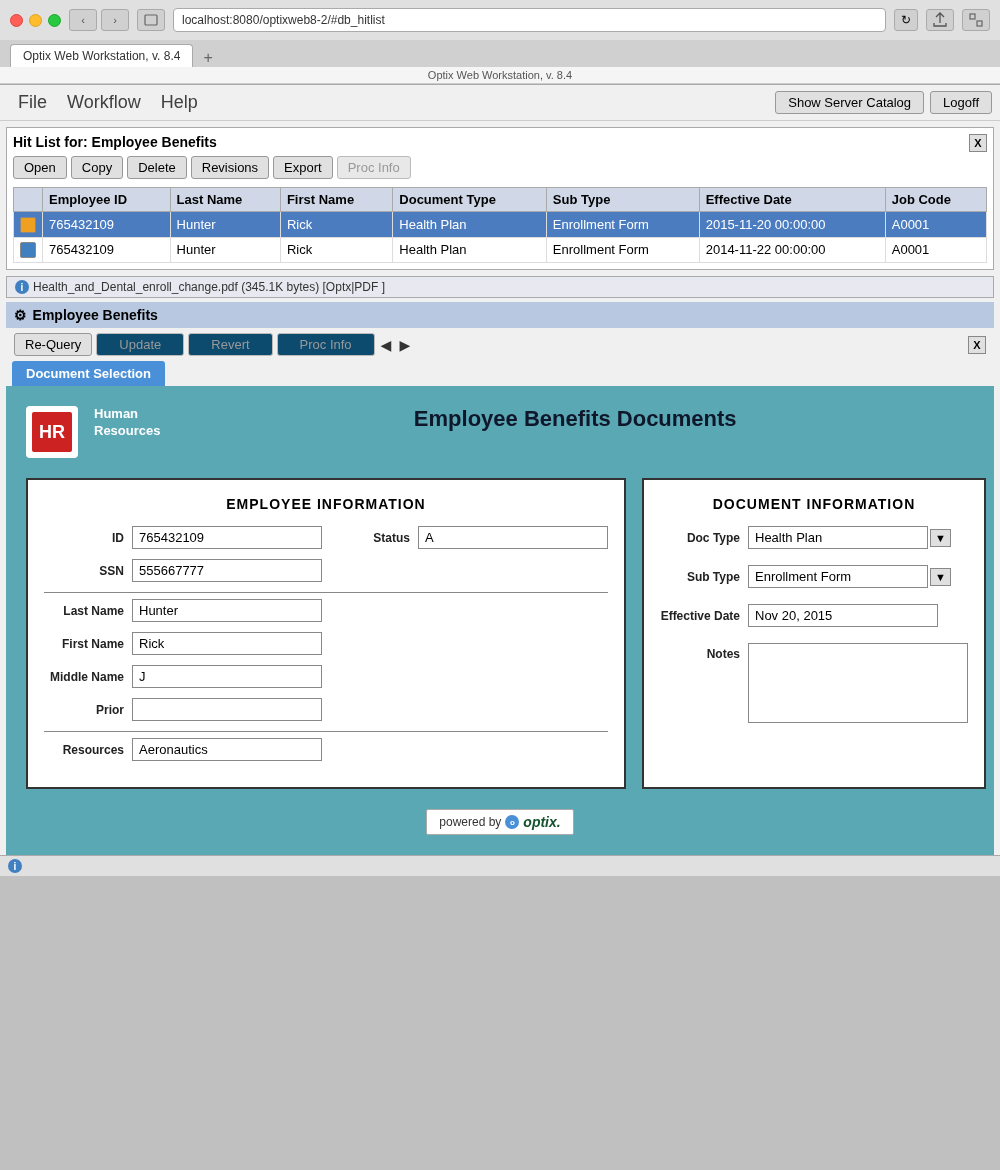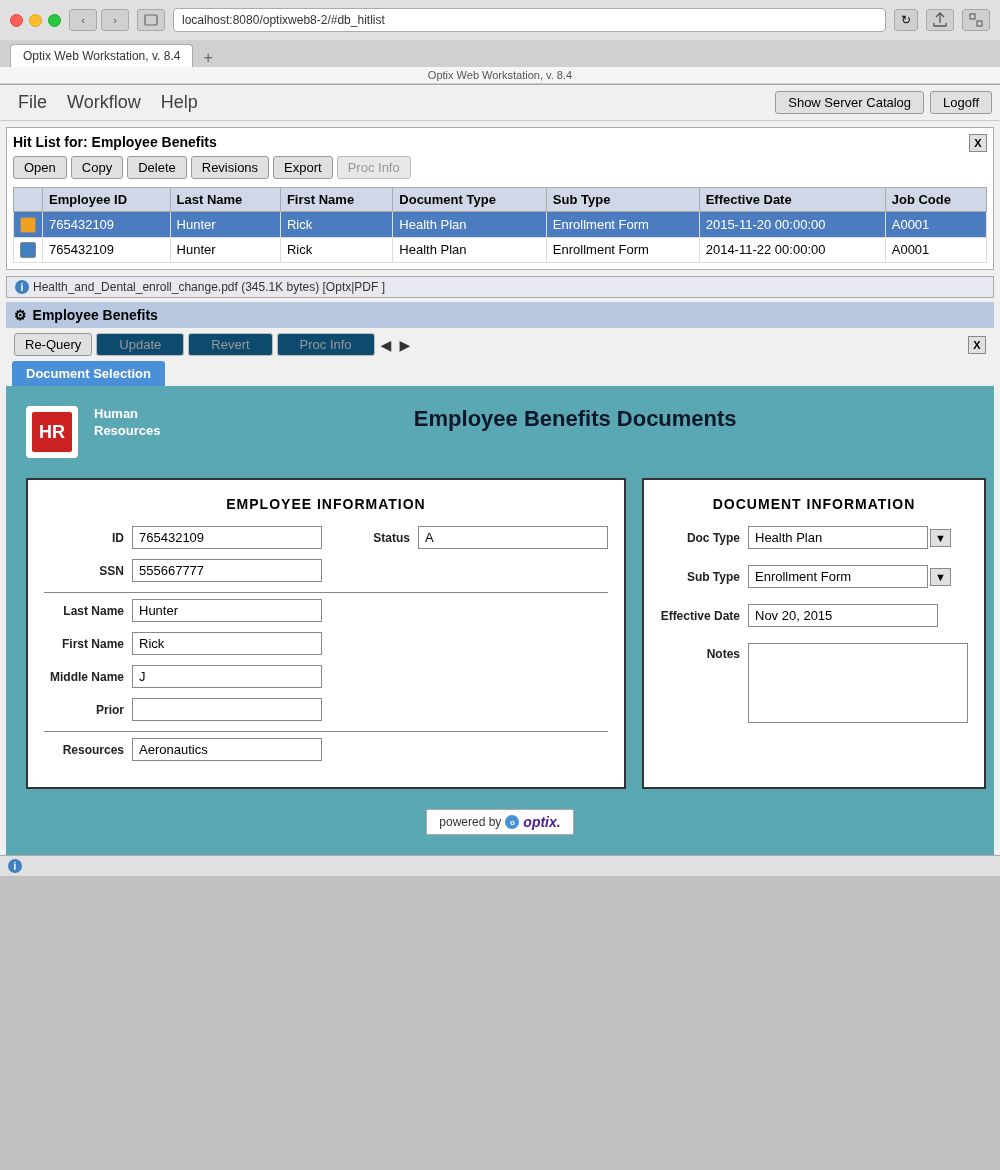--- a/index.html
+++ b/index.html
@@ -93,21 +93,21 @@
     .field-line { border-bottom: 1px solid #888; margin: 6px 0; }
 
     .select-wrapper { display: flex; align-items: center; gap: 2px; }
     .select-field { border: 1px solid #888; padding: 3px 6px; font-size: 13px; background: white; min-width: 180px; appearance: none; -webkit-appearance: none; }
     .select-arrow { border: 1px solid #888; background: #e0e0e0; padding: 2px 4px; font-size: 11px; cursor: pointer; }
 
     .notes-textarea { border: 1px solid #888; width: 220px; height: 80px; resize: none; background: white; }
 
     .powered-by { text-align: center; margin-top: 20px; }
     .powered-label { background: white; border: 1px solid #aaa; border-radius: 2px; padding: 4px 12px; font-size: 12px; color: #333; display: inline-flex; align-items: center; gap: 4px; }
-    .optix-logo { font-style: italic; font-weight: bold; font-size: 14px; color: #4c1d95; }
+    .optix-logo { font-style: italic; font-weight: bold; font-size: 14px; color: #14532d; }
     .optix-dot { width: 14px; height: 14px; background: #4a90d9; border-radius: 50%; display: inline-flex; align-items: center; justify-content: center; color: white; font-size: 8px; font-weight: bold; }
 
     
     .status-bar { background: #e0e0e0; border-top: 1px solid #aaa; padding: 3px 8px; font-size: 11px; color: #555; display: flex; align-items: center; gap: 6px; }
   </style>
 </head>
 <body>
 
 <div class="browser-chrome">
   <div class="browser-titlebar">

